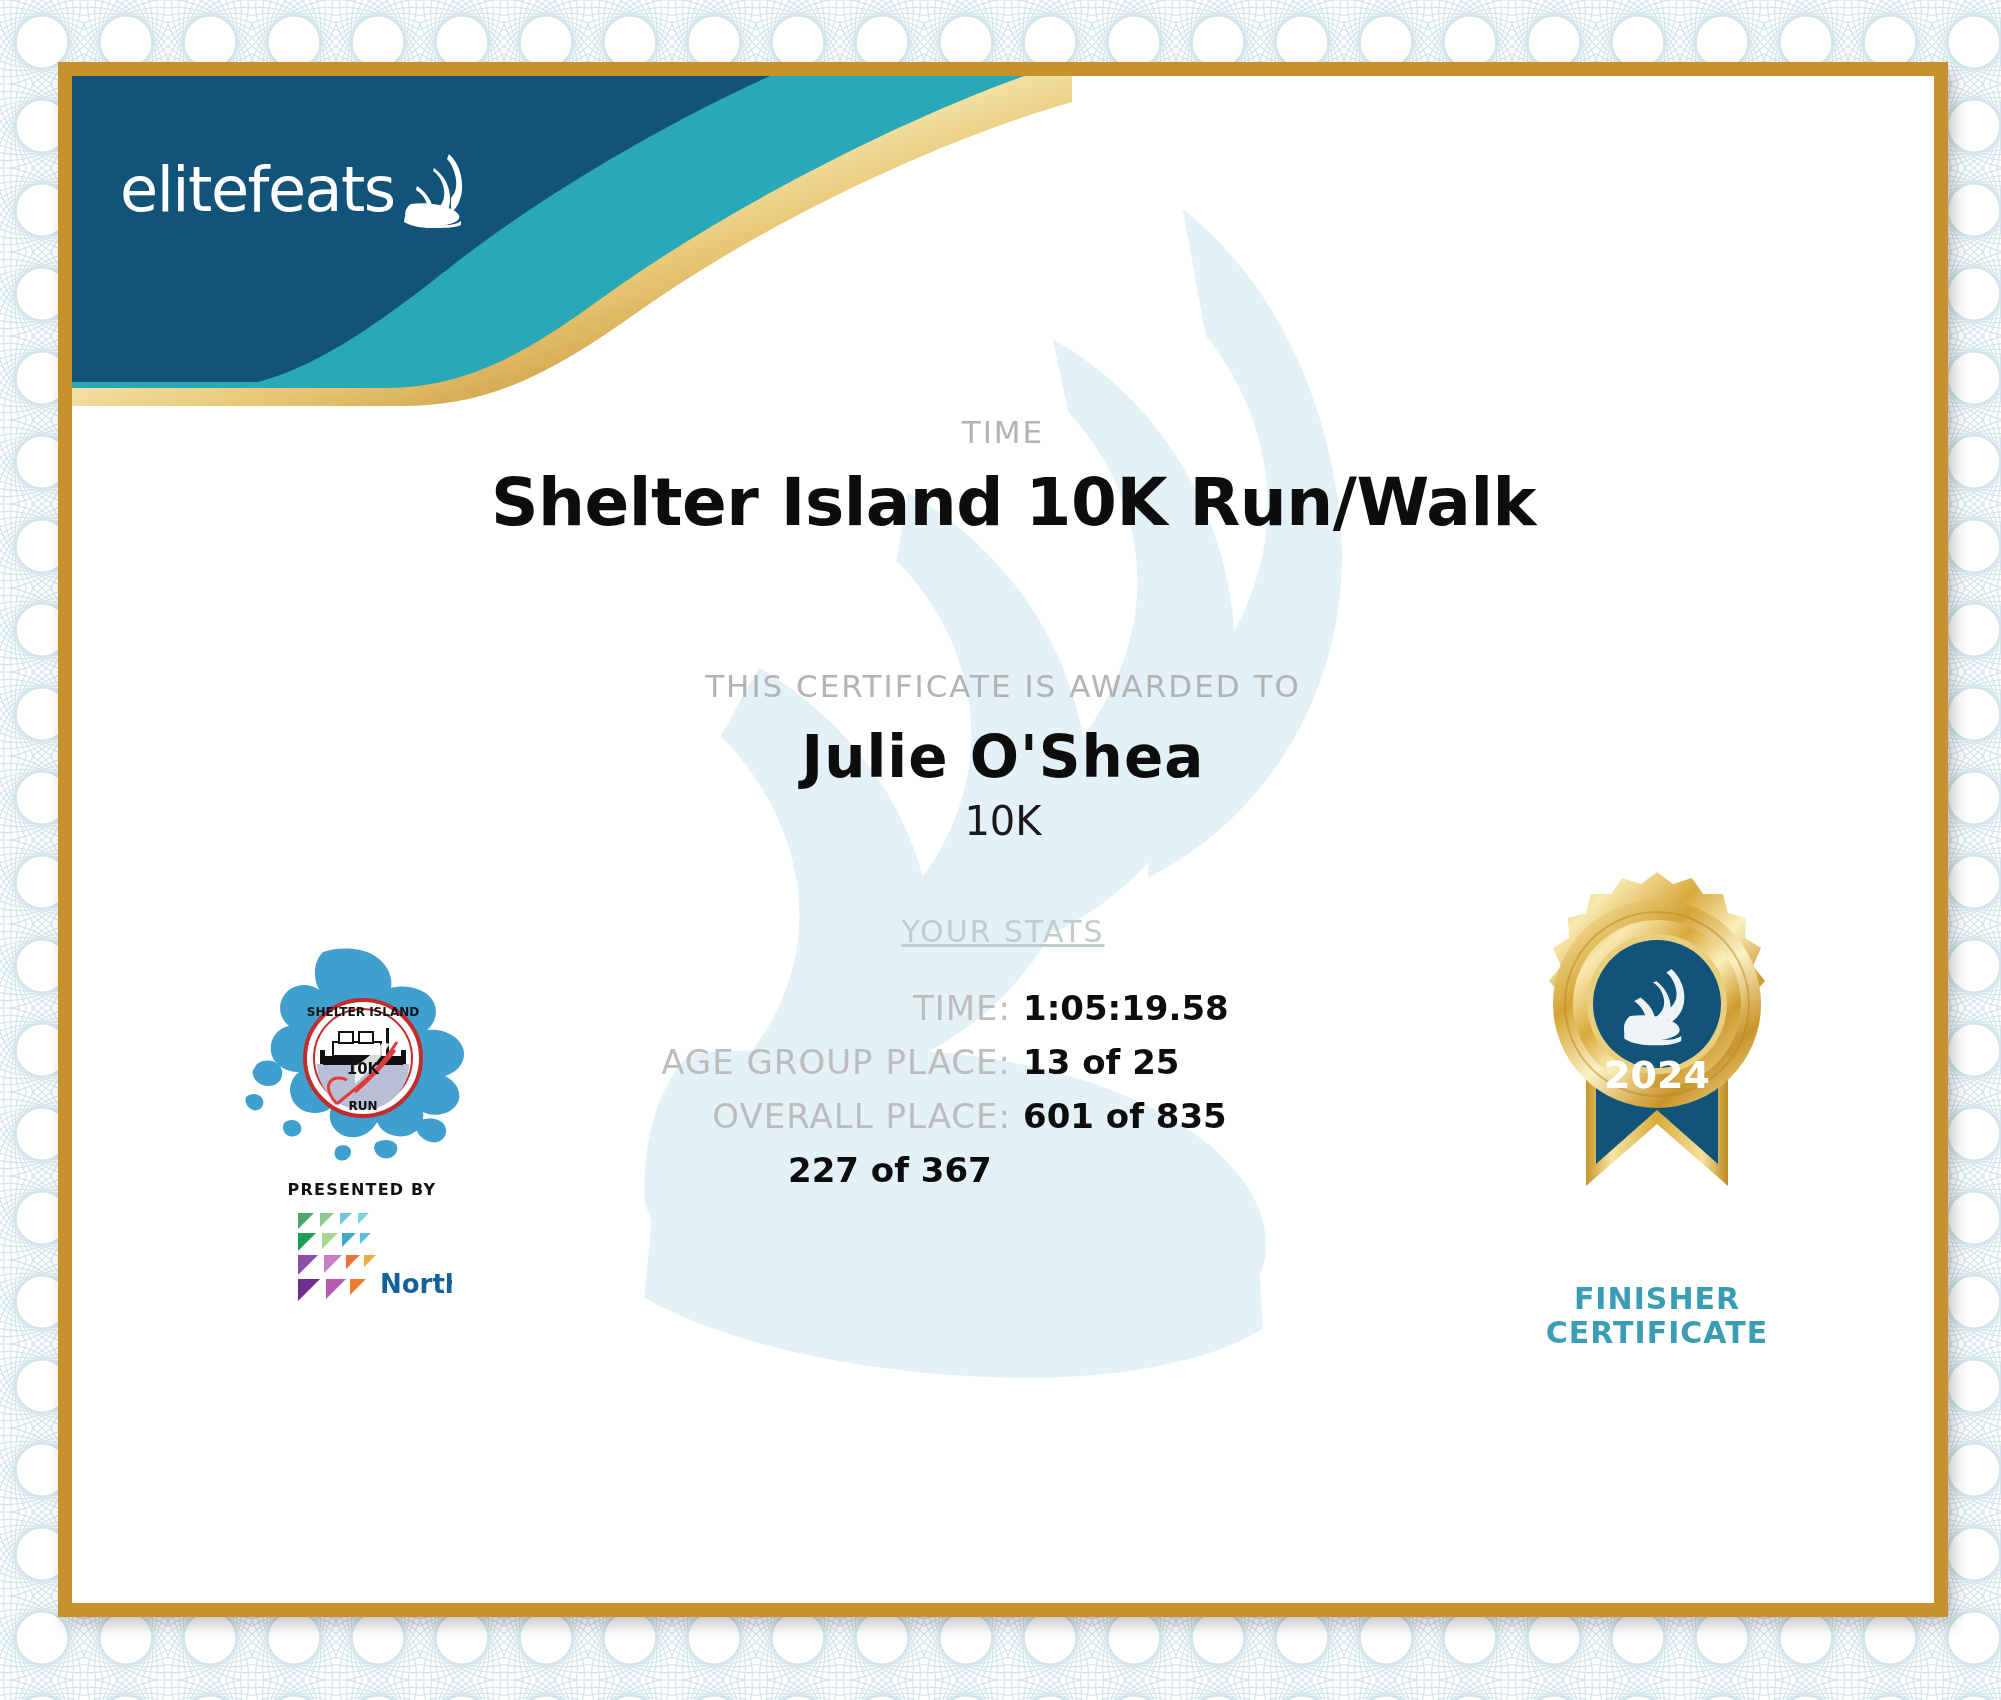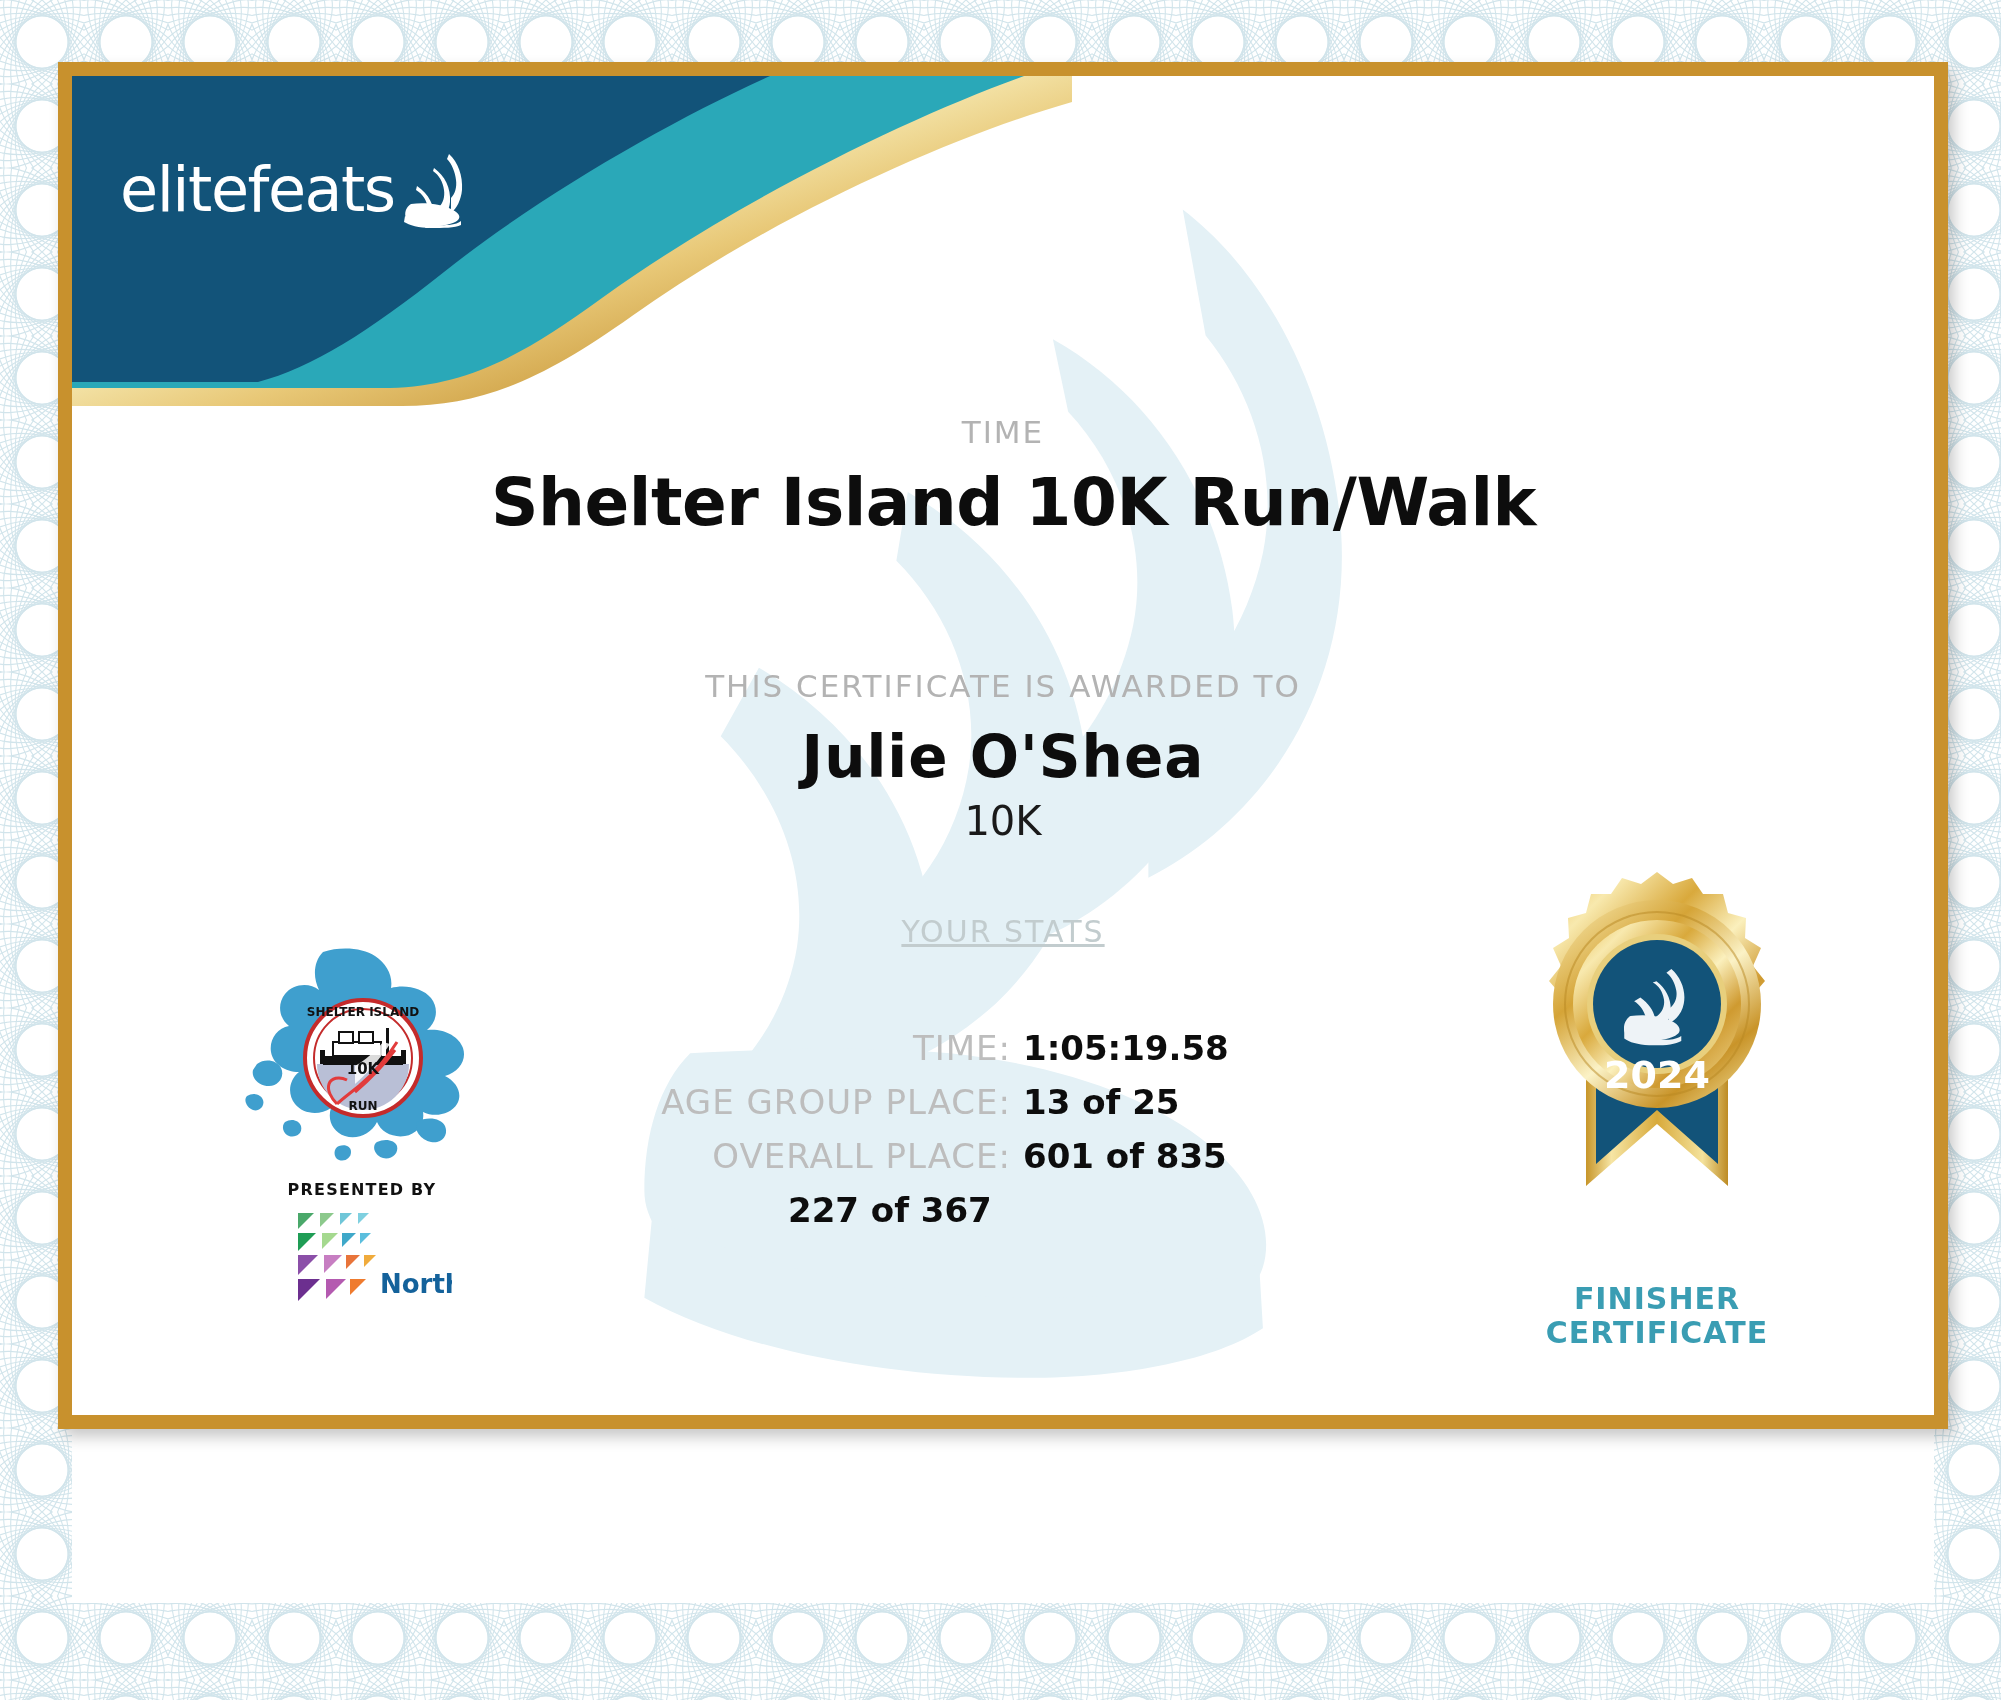--- a/index.html
+++ b/index.html
@@ -19,21 +19,21 @@
   }
   #guilloche {
     position:absolute; inset:0;
     z-index:0;
   }
 
   
   #cert-card {
     position:absolute;
     left:58px; top:62px;
-    width:1890px; height:1367px;
+    width:1890px; height:1555px;
     background:#d946ef;
     border:14px solid #c8912d;
     box-shadow:6px 8px 14px rgba(0,0,0,0.22);
     overflow:hidden;
     z-index:2;
   }
   #cert-inner {
     position:absolute; inset:0;
     overflow:hidden;
     background:#ffffff;
@@ -122,21 +122,21 @@
   #stats-label {
     position:absolute; left:0; right:0; top:838px;
     font-size:30px;
     color:#c2ccce;
     text-decoration:underline;
   }
 
   
   #stats {
     position:absolute;
-    left:16px; right:0; top:912px;margin-top:40px;
+    left:16px; right:0; top:912px;
   }
   .stat-row {
     display:flex;
     align-items:baseline;
     justify-content:center;
     margin-bottom:14px;
   }
   .stat-label {
     width:470px;
     text-align:right;

